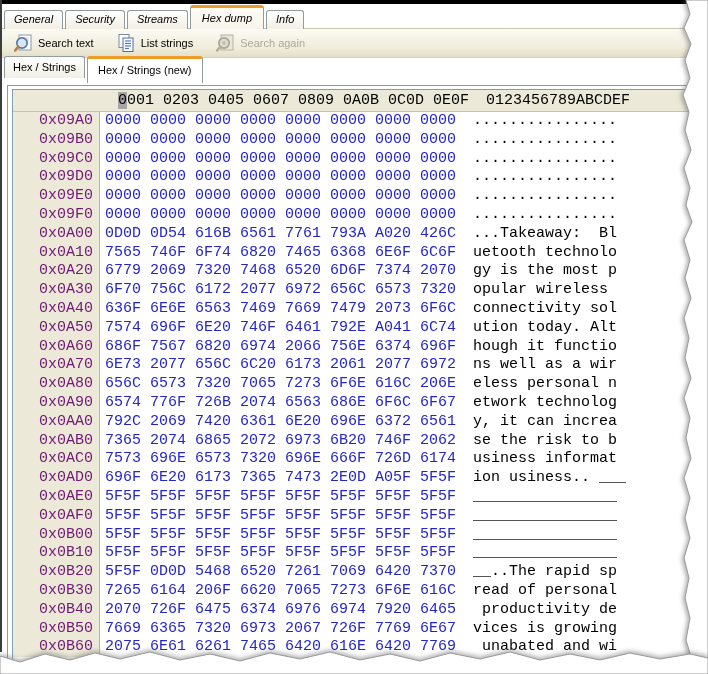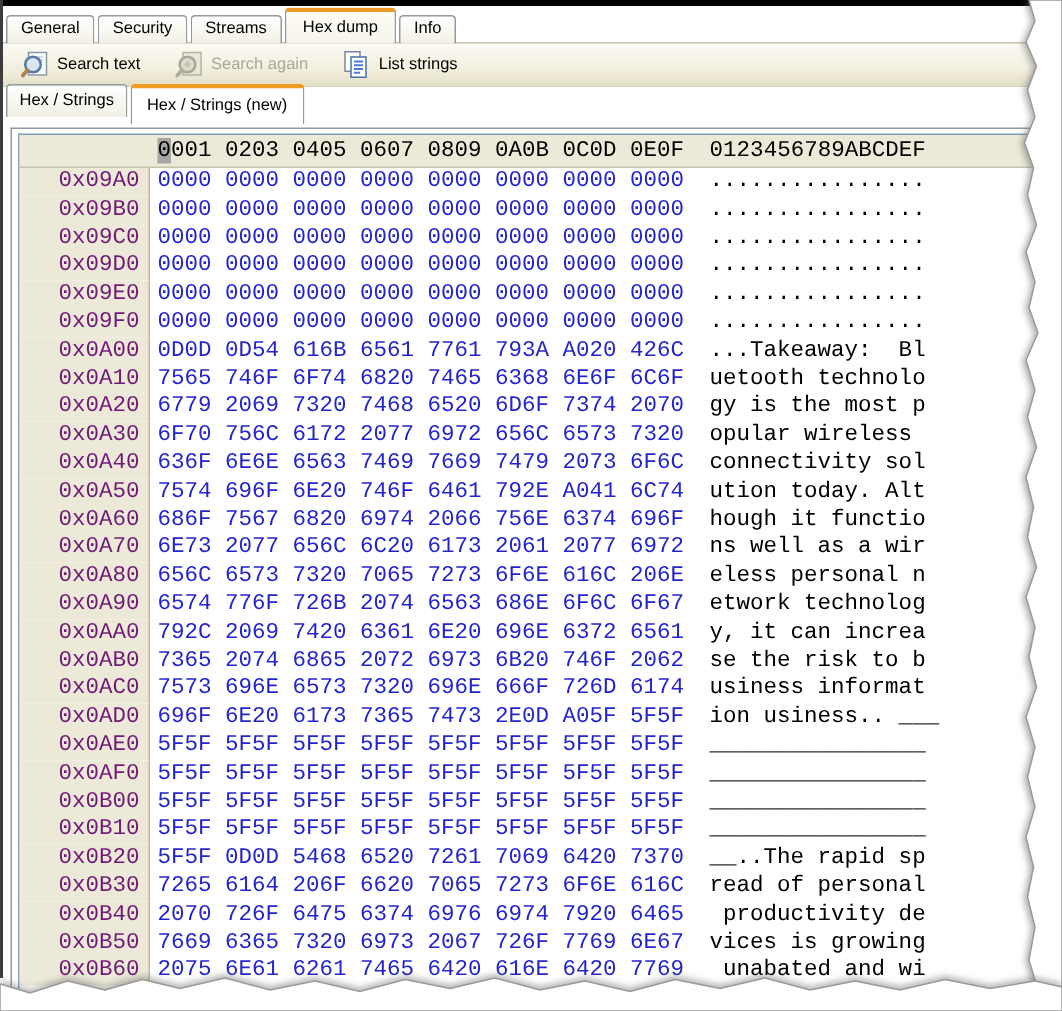--- a/index.html
+++ b/index.html
@@ -5,21 +5,21 @@
   html,body{margin:0;padding:0;}
   body{width:708px;height:674px;position:relative;overflow:hidden;background:#fff;
        font-family:"Liberation Sans",sans-serif;font-size:11px;color:#000;}
   
   .top-edge{position:absolute;left:0;top:0;width:708px;height:4px;background:#000;}
   .left-edge{position:absolute;left:0;top:0;width:2px;height:652px;background:#3c3c3c;}
   
   .tabstrip1{position:absolute;left:4px;top:0px;height:29px;display:flex;align-items:flex-end;gap:2px;z-index:5;}
   .tab{box-sizing:border-box;height:19px;padding:0 9px;line-height:17px;
        background:linear-gradient(#ffffff,#f2f0e4);
-       border:1px solid #919b9c;border-bottom:none;border-radius:3px 3px 0 0;cursor:default;white-space:nowrap;}
+       border:1px solid #919b9c;border-bottom:none;border-radius:3px 3px 0 0;cursor:default;white-space:nowrap;font-style:italic;}
   .tab.active{height:24px;line-height:21px;background:linear-gradient(#fdfcf6,#f6f4ea);
        border-top:3px solid #ef9c27;padding:0 11px;position:relative;z-index:6;}
   
   .toolbar{position:absolute;left:2px;top:28px;width:706px;height:30px;
        background:linear-gradient(#fcfbf5,#efecd9 70%,#e3dfc8);
        border-top:1px solid #c9c5ab;border-bottom:1px solid #d6d2ba;
        display:flex;align-items:center;padding-left:8px;box-sizing:border-box;z-index:1;}
   .tbtn{display:flex;align-items:center;gap:5px;margin-right:16px;padding:2px 3px;}
   .tbtn .lbl{white-space:nowrap;}
   .tbtn.disabled .lbl{color:#aca899;}
@@ -31,21 +31,21 @@
        border:1px solid #919b9c;border-bottom:none;border-radius:3px 3px 0 0;white-space:nowrap;}
   .tab2.active{height:27px;line-height:23px;background:#fff;
        border-top:3px solid #ef9c27;padding:0 10px;position:relative;z-index:6;}
   
   .outer-panel{position:absolute;left:7px;top:85px;width:701px;height:589px;
        background:#fff;border-top:1px solid #919b9c;border-left:1px solid #919b9c;box-sizing:border-box;}
   .hex-panel{position:absolute;left:12px;top:89px;width:696px;height:585px;
        background:#fff;border-top:1px solid #7f9db9;border-left:1px solid #7f9db9;box-sizing:border-box;overflow:hidden;}
   
   .mono{font-family:"Liberation Mono","DejaVu Sans Mono",monospace;font-size:15px;}
-  .hexhead{display:flex;height:21px;line-height:21px;background:#ece9d8;border-bottom:1px solid #c6c3ac;}
+  .hexhead{display:flex;height:21px;line-height:21px;background:#ece9d8;border-bottom:1px solid #c6c3ac;padding-left:13px;}
   .hexhead .addr{background:transparent;border-right:1px solid transparent;}
   .hexrow{display:flex;height:18.8px;line-height:18.8px;}
   .addr{flex:none;width:87px;box-sizing:border-box;text-align:right;padding-right:6px;
         background:#ece9d8;border-right:1px solid #b9b6a0;color:#701a75;white-space:pre;}
   .hexb{padding-left:5px;color:#2424cc;white-space:pre;}
   .asc{margin-left:17px;color:#000;white-space:pre;text-align:right;}
   .cursor{background:#a6a6a6;color:#000;}
   .hexhead .hexb{color:#000;}
   
   .tear{position:absolute;z-index:20;pointer-events:none;}
@@ -70,41 +70,41 @@
   <div class="tbtn">
     <svg class="ticon" viewBox="0 0 20 20">
       <rect x="6" y="2" width="12" height="15" fill="#ffffff" stroke="#8a97a8"></rect>
       <line x1="8" y1="5" x2="16" y2="5" stroke="#c7d0da"></line>
       <line x1="8" y1="7" x2="16" y2="7" stroke="#c7d0da"></line>
       <circle cx="9" cy="10" r="5.2" fill="#d9e7f5" stroke="#5a7ba6" stroke-width="1.7"></circle>
       <line x1="5.2" y1="13.8" x2="2.2" y2="17.4" stroke="#b08050" stroke-width="2.6" stroke-linecap="round"></line>
     </svg>
     <span class="lbl">Search text</span>
   </div>
-  <div class="tbtn disabled">
-    <svg class="ticon" viewBox="0 0 20 20">
-      <rect x="6" y="2" width="12" height="15" fill="#e9e6da" stroke="#b7b3a2"></rect>
-      <circle cx="9" cy="10" r="5.2" fill="#dedbce" stroke="#aaa696" stroke-width="1.7"></circle>
-      <line x1="7" y1="10" x2="11" y2="10" stroke="#c4c0b0" stroke-width="1.6"></line>
-      <line x1="9" y1="8" x2="9" y2="12" stroke="#c4c0b0" stroke-width="1.6"></line>
-      <line x1="5.2" y1="13.8" x2="2.2" y2="17.4" stroke="#b3af9f" stroke-width="2.6" stroke-linecap="round"></line>
-    </svg>
-    <span class="lbl">Search again</span>
-  </div>
   <div class="tbtn">
     <svg class="ticon" viewBox="0 0 20 20">
       <rect x="3" y="1.5" width="10" height="13" fill="#ffffff" stroke="#7a88a0"></rect>
       <rect x="7" y="5" width="10" height="13.5" fill="#ffffff" stroke="#4a6ea8"></rect>
       <line x1="9" y1="8" x2="15" y2="8" stroke="#4a78d8" stroke-width="1.2"></line>
       <line x1="9" y1="10.5" x2="15" y2="10.5" stroke="#4a78d8" stroke-width="1.2"></line>
       <line x1="9" y1="13" x2="15" y2="13" stroke="#4a78d8" stroke-width="1.2"></line>
       <line x1="9" y1="15.5" x2="13" y2="15.5" stroke="#4a78d8" stroke-width="1.2"></line>
     </svg>
     <span class="lbl">List strings</span>
   </div>
+  <div class="tbtn disabled">
+    <svg class="ticon" viewBox="0 0 20 20">
+      <rect x="6" y="2" width="12" height="15" fill="#e9e6da" stroke="#b7b3a2"></rect>
+      <circle cx="9" cy="10" r="5.2" fill="#dedbce" stroke="#aaa696" stroke-width="1.7"></circle>
+      <line x1="7" y1="10" x2="11" y2="10" stroke="#c4c0b0" stroke-width="1.6"></line>
+      <line x1="9" y1="8" x2="9" y2="12" stroke="#c4c0b0" stroke-width="1.6"></line>
+      <line x1="5.2" y1="13.8" x2="2.2" y2="17.4" stroke="#b3af9f" stroke-width="2.6" stroke-linecap="round"></line>
+    </svg>
+    <span class="lbl">Search again</span>
+  </div>
 </div>
 
 <div class="tabstrip2">
   <div class="tab2">Hex / Strings</div>
   <div class="tab2 active">Hex / Strings (new)</div>
 </div>
 
 <div class="outer-panel"></div>
 <div class="hex-panel mono">
   <div class="hexhead">

